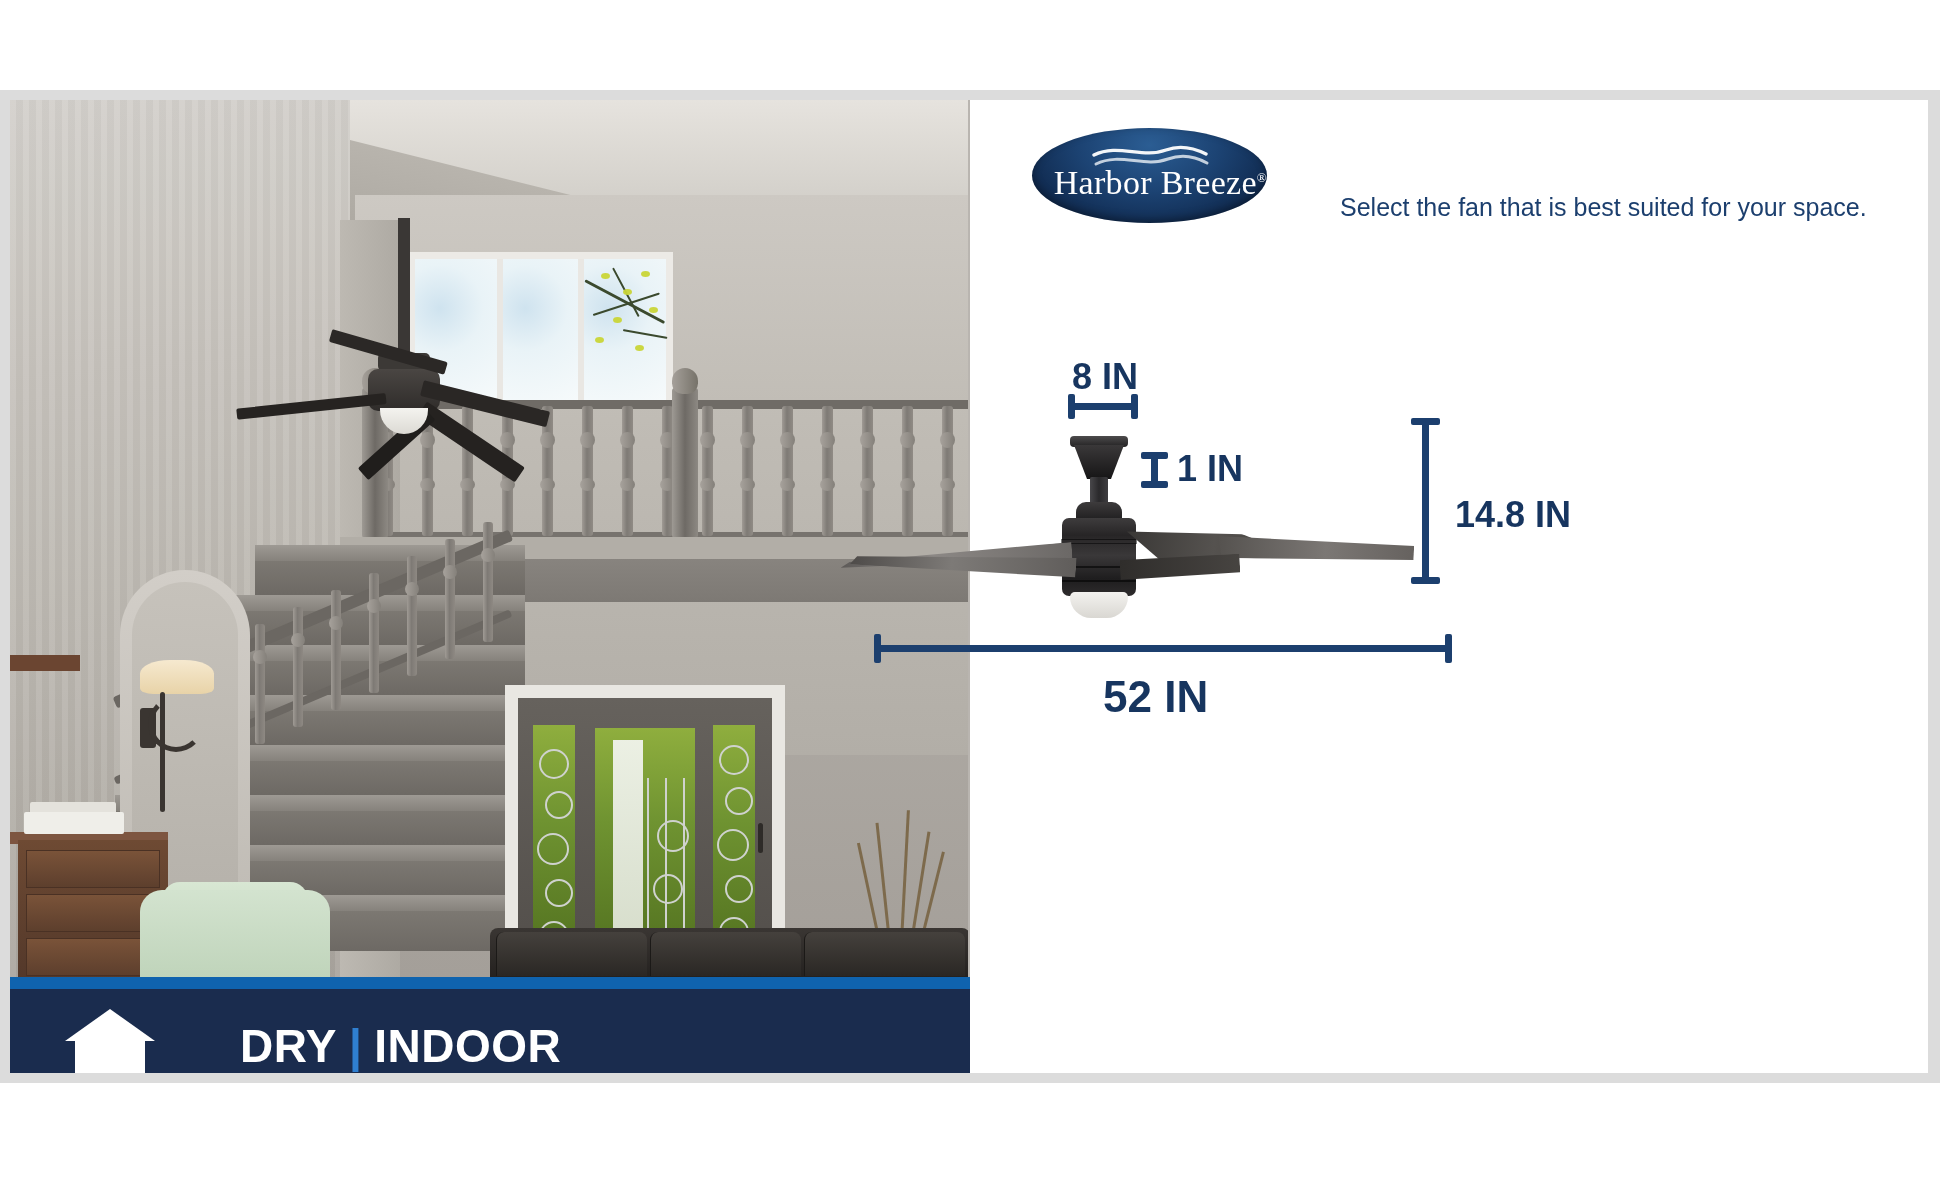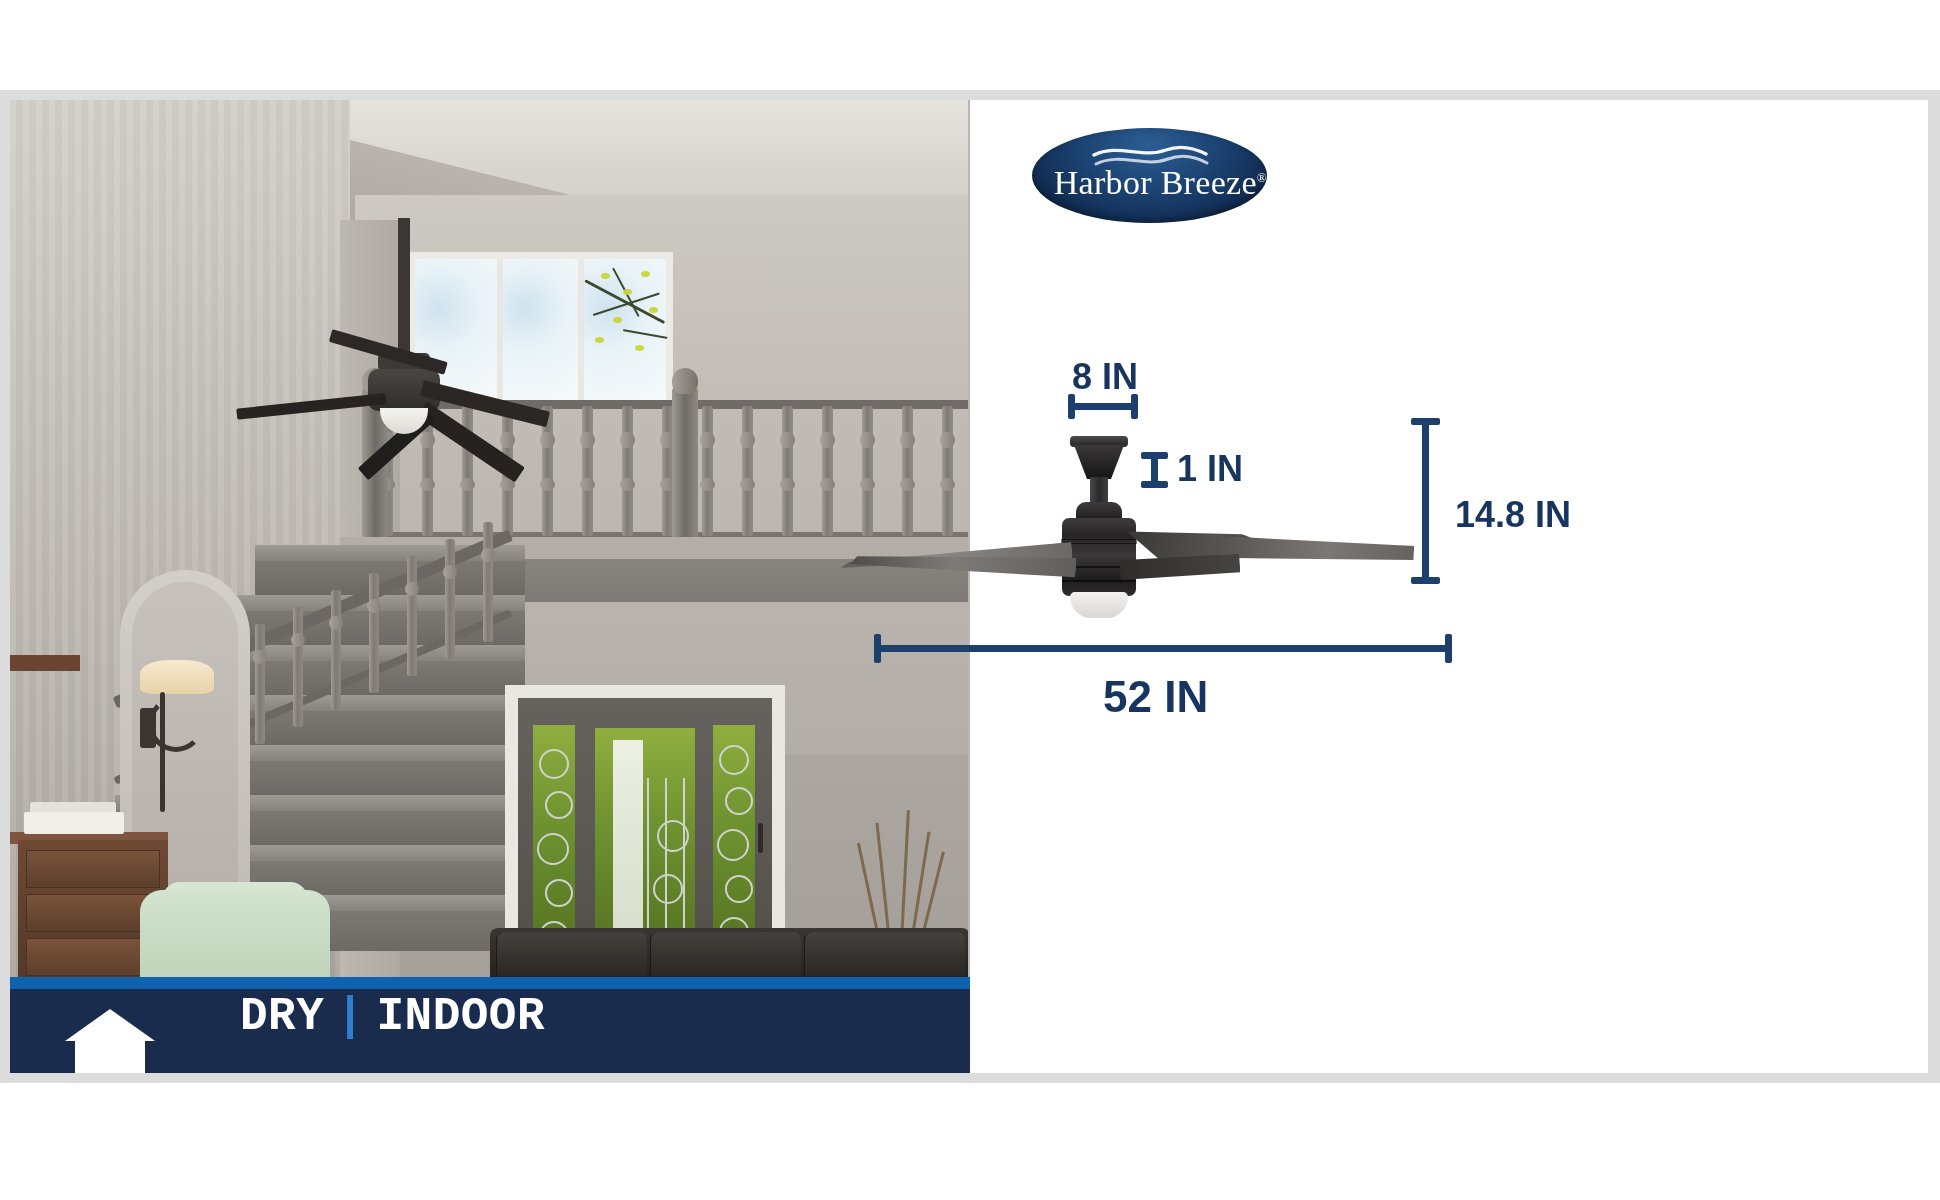--- a/index.html
+++ b/index.html
@@ -124,21 +124,21 @@
   .stick{position:absolute;bottom:0;width:3px;background:#7d6a4c;transform-origin:bottom center;}
 
   
   .banner-stripe{position:absolute;left:0px;top:877px;width:960px;height:12px;background:#0f63ae;}
   .banner{position:absolute;left:0px;top:889px;width:960px;height:84px;background:#1a2c4e;}
   .banner-inner{position:absolute;left:0;top:0;width:960px;height:140px;background:#1a2c4e;}
   .house-icon{position:absolute;left:55px;top:20px;width:90px;height:85px;}
   .house-roof{position:absolute;left:0;top:0;width:0;height:0;border-left:45px solid transparent;
     border-right:45px solid transparent;border-bottom:32px solid #ffffff;}
   .house-body{position:absolute;left:10px;top:31px;width:70px;height:53px;background:#ffffff;}
-  .banner-title{position:absolute;left:230px;top:2px;color:#ffffff;font-size:46px;font-weight:bold;letter-spacing:.5px;font-family:Liberation Mono, monospace;}
+  .banner-title{position:absolute;left:230px;top:30px;color:#ffffff;font-size:46px;font-weight:bold;letter-spacing:.5px;}
   .banner-title .sep{color:#2f7fd0;font-weight:bold;padding:0 12px;}
   .banner-sub{position:absolute;left:230px;top:82px;width:680px;color:#ffffff;font-size:30px;line-height:38px;}
 
   
   .right-panel{position:absolute;left:960px;top:0px;width:958px;height:973px;background:#ffffff;}
   .panel-divider{position:absolute;left:958px;top:0px;width:2px;height:877px;background:#b9b5b0;}
 
   .logo{position:absolute;left:62px;top:28px;width:235px;height:95px;border-radius:50%;
     background:radial-gradient(ellipse at 50% 18%,#2b5d93 0%,#1c4373 42%,#112c52 75%,#0c2244 100%);
     box-shadow:inset 0 -3px 8px rgba(0,0,0,.35);}
@@ -372,20 +372,21 @@
     <div class="right-panel">
 
       <div class="logo">
         <svg class="logo-waves" width="120" height="26" viewBox="0 0 120 26">
           <path d="M4 10 C28 -2, 52 14, 76 5 C92 -1, 106 4, 116 9" stroke="#ffffff" stroke-width="3.4" fill="none" stroke-linecap="round" opacity=".95"></path>
           <path d="M6 19 C30 7, 54 23, 78 14 C94 8, 108 13, 117 18" stroke="#dfe7f0" stroke-width="3" fill="none" stroke-linecap="round" opacity=".85"></path>
         </svg>
         <div class="logo-text"><span>Harbor Breeze</span><span class="logo-reg">®</span></div>
       </div>
 
+      <div class="head-sub">Select the fan that is best suited for your space.</div>
 
       <div>
 
         <div style="position:absolute;left:100px;top:336px;width:58px;height:11px;border-radius:4px;
                     background:linear-gradient(180deg,#4d4b4c,#232223);"></div>
 
         <div style="position:absolute;left:104px;top:345px;width:50px;height:34px;
                     background:linear-gradient(180deg,#3a3839,#161516);
                     clip-path:polygon(0% 0%,100% 0%,74% 100%,26% 100%);"></div>
 

